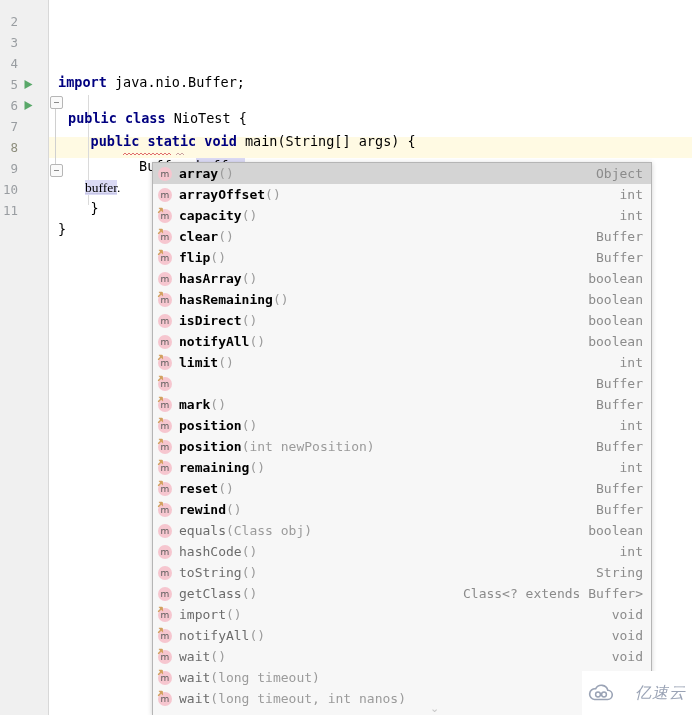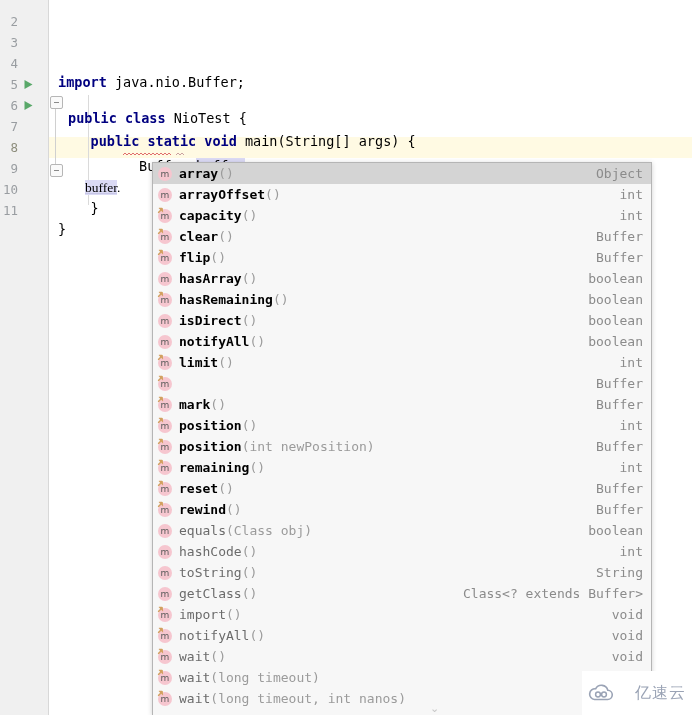--- a/index.html
+++ b/index.html
@@ -140,21 +140,21 @@
   
   #wm-csdn{
     position:absolute;right:60px;bottom:6px;
     font-family:"DejaVu Sans","Liberation Sans",sans-serif;
     font-size:21px;color:#c8c8cf;letter-spacing:1px;
     user-select:none;
   }
   #wm-badge{
     position:absolute;right:0px;bottom:0px;
     width:110px;height:44px;background:#ffffff;
-    display:flex;align-items:center;justify-content:center;gap:21px;
+    display:flex;align-items:center;justify-content:center;gap:21px;font-style:italic;
   }
   #wm-badge .cloud{flex:0 0 auto;}
   #wm-badge .bt{
     font-family:"DejaVu Sans","Liberation Sans",sans-serif;
     font-size:16px;color:#9aa3b5;letter-spacing:1px;
   }
   #wm-caret{
     position:absolute;left:430px;bottom:0px;
     font-family:"DejaVu Sans","Liberation Sans",sans-serif;
     font-size:11px;color:#c6c6c6;

